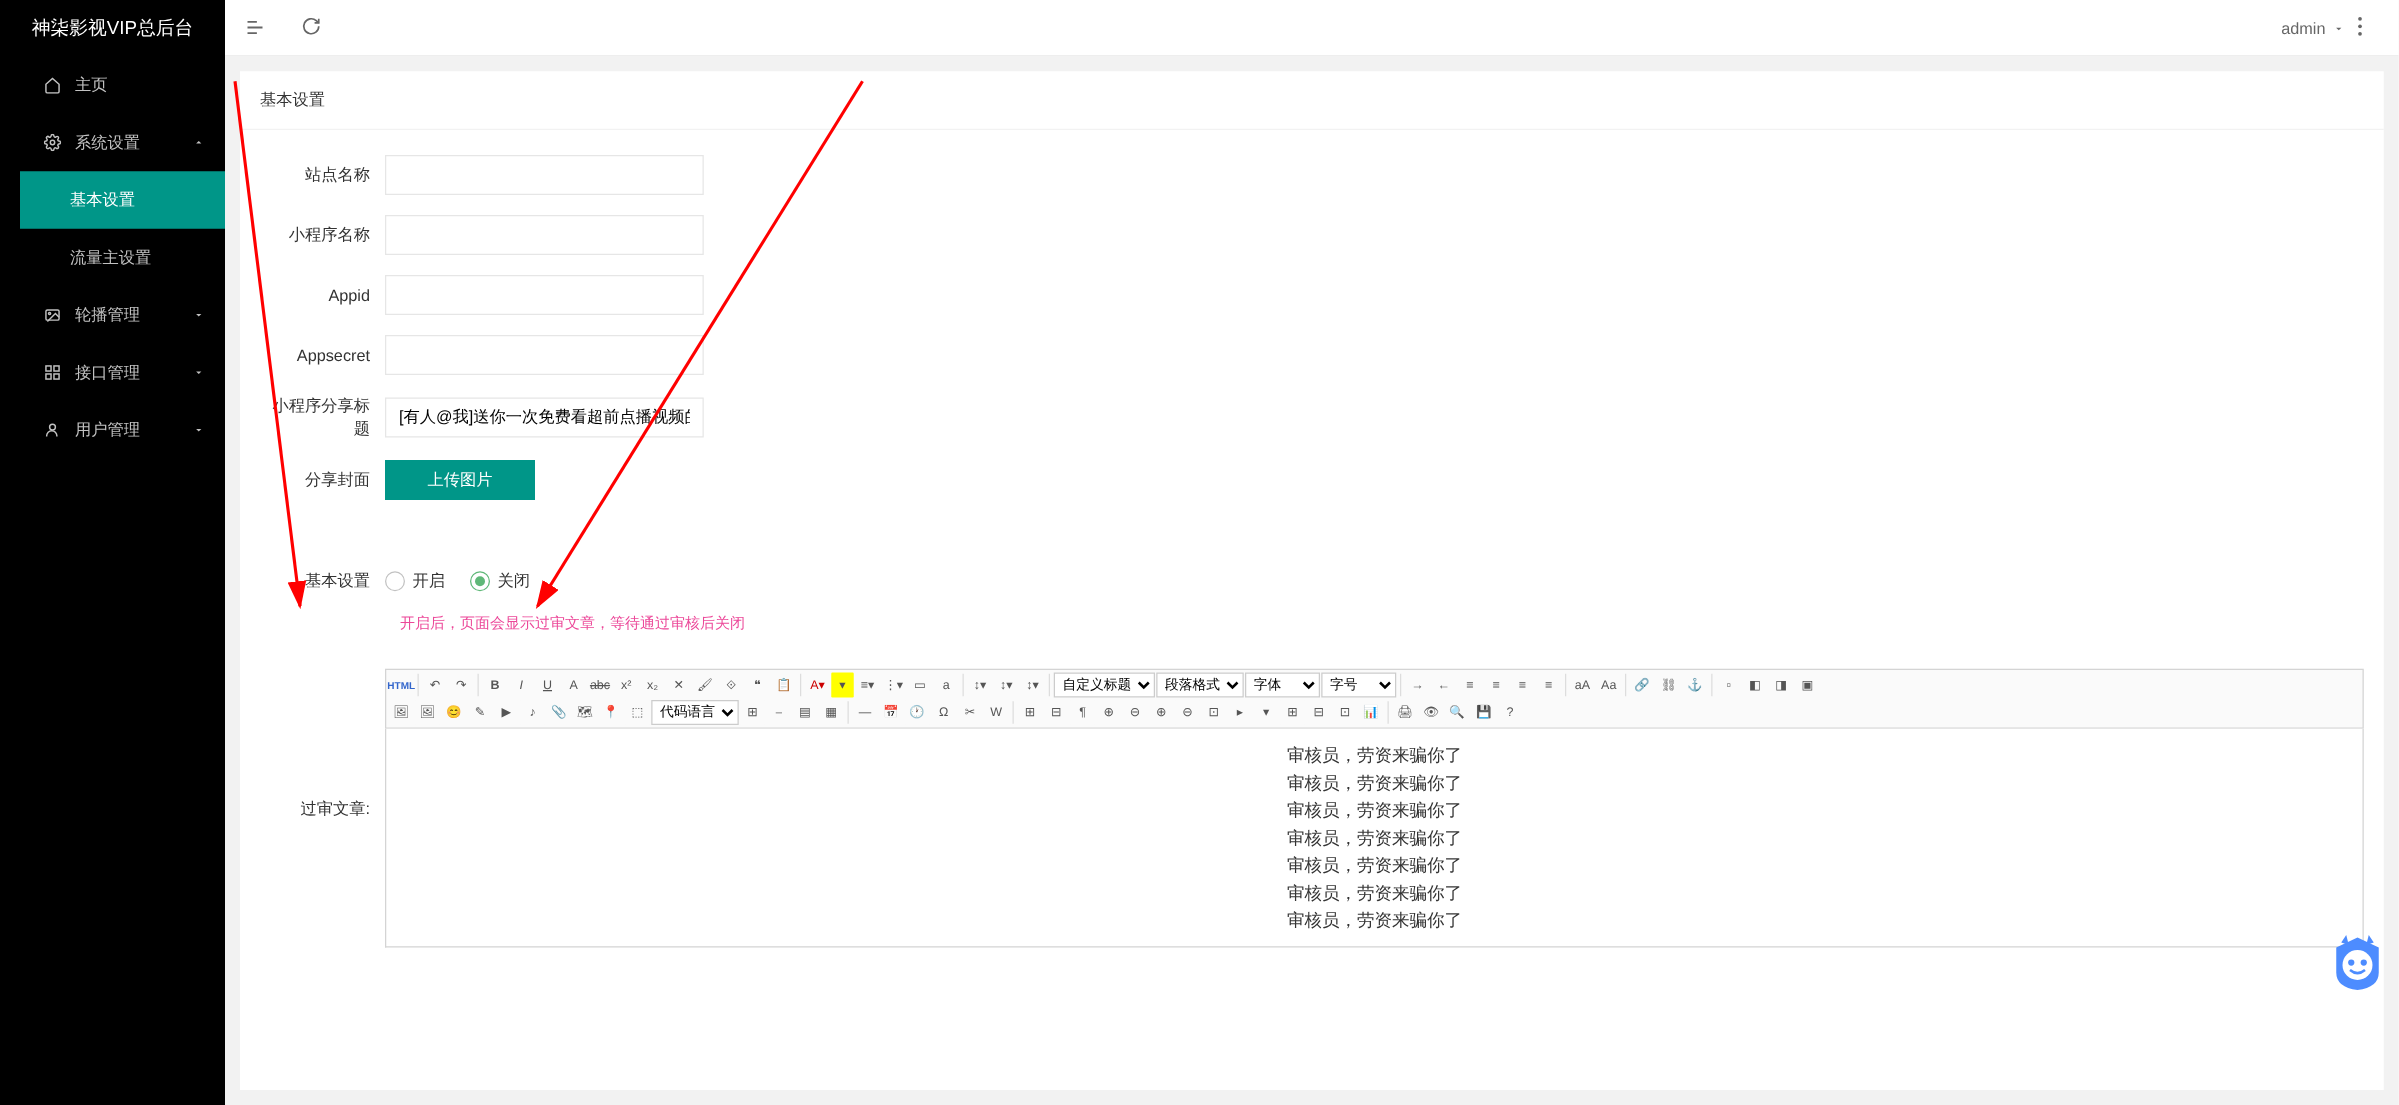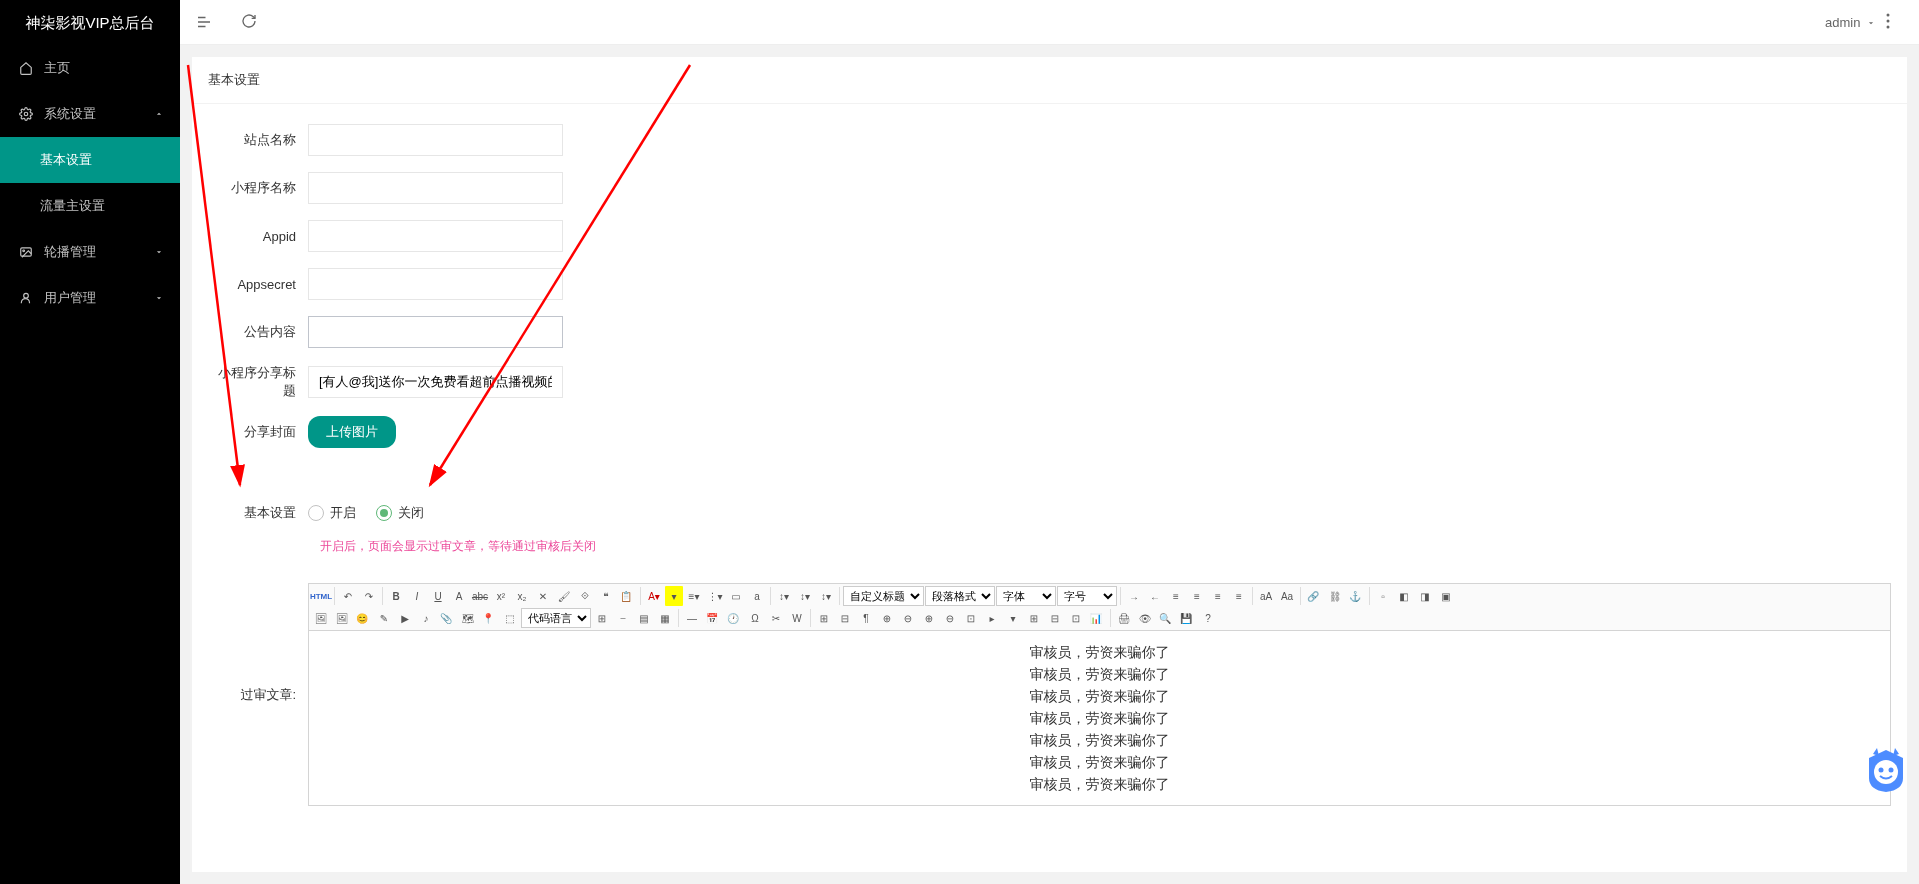--- a/index.html
+++ b/index.html
@@ -1,39 +1,39 @@
 <!DOCTYPE html>
 <html><head>
 <meta charset="utf-8">
 <style>
 * { box-sizing: border-box; margin: 0; padding: 0; }
 body { font-family: "Microsoft YaHei", Arial, sans-serif; font-size: 13px; color: #333; background: #fff; overflow: hidden; }
 .app { display: flex; height: 884px; width: 1919px; position: relative; }
 .sidebar { width: 180px; background: #000000; color: #c2c2c2; flex-shrink: 0; display: flex; flex-direction: column; }
 .logo { height: 45px; line-height: 45px; text-align: center; font-size: 15px; color: #fff; font-weight: 500; }
-.nav { list-style: none; }
+.nav { list-style: none; margin-left: 16px; }
 .nav-item { display: flex; align-items: center; height: 46px; padding: 0 18px; cursor: pointer; font-size: 13px; position: relative; }
 .nav-item.active { background: #009688; color: #fff; }
 .nav-item .icon { width: 16px; height: 16px; margin-right: 10px; display: inline-flex; align-items: center; justify-content: center; }
 .nav-item .arrow { position: absolute; right: 16px; }
 .nav-sub .nav-item { padding-left: 40px; }
 .main { flex: 1; display: flex; flex-direction: column; background: #f2f2f2; }
 .topbar { height: 45px; background: #fff; border-bottom: 1px solid #eee; display: flex; align-items: center; padding: 0 15px; justify-content: space-between; }
 .topbar-left { display: flex; align-items: center; gap: 28px; }
 .topbar-icon { width: 18px; height: 18px; cursor: pointer; color: #666; }
 .topbar-right { display: flex; align-items: center; gap: 10px; font-size: 13px; color: #666; }
 .content { flex: 1; padding: 12px; overflow: auto; background: #f2f2f2; position: relative; }
 .card { background: #fff; min-height: 100%; }
 .card-header { padding: 14px 16px; border-bottom: 1px solid #f2f2f2; font-size: 13px; color: #333; }
 .form { padding: 20px 16px 20px 16px; }
 .form-row { display: flex; align-items: center; margin-bottom: 16px; }
 .form-row.align-top { align-items: center; }
 .form-label { width: 100px; text-align: right; padding-right: 12px; font-size: 13px; color: #333; }
 .form-control { width: 255px; height: 32px; border: 1px solid #e6e6e6; padding: 0 10px; font-size: 13px; outline: none; }
-.btn { display: inline-block; padding: 0 18px; height: 32px; line-height: 32px; background: #009688; color: #fff; border: none; border-radius: 12px; font-size: 13px; cursor: pointer; }
+.btn { display: inline-block; padding: 0 34px; height: 32px; line-height: 32px; background: #009688; color: #fff; border: none; border-radius: 0; font-size: 13px; cursor: pointer; }
 .radio-group { display: flex; gap: 20px; align-items: center; }
 .radio { display: flex; align-items: center; gap: 6px; cursor: pointer; font-size: 13px; }
 .radio-circle { width: 16px; height: 16px; border: 1px solid #c2c2c2; border-radius: 50%; display: inline-flex; align-items: center; justify-content: center; }
 .radio.checked .radio-circle { border-color: #5fb878; }
 .radio.checked .radio-circle::after { content: ""; width: 8px; height: 8px; background: #5fb878; border-radius: 50%; }
 .help-text { font-size: 12px; color: #ec4899; margin-top: 8px; margin-left: 112px; }
 .divider { height: 40px; }
 .editor-wrap { margin-left: 0; }
 .editor-toolbar { border: 1px solid #d4d4d4; background: #fafafa; padding: 2px; display: flex; flex-wrap: wrap; gap: 1px; align-items: center; }
 .tb-btn { width: 20px; height: 20px; display: inline-flex; align-items: center; justify-content: center; font-size: 10px; color: #555; cursor: pointer; border-radius: 1px; background: #fafafa; }
@@ -96,20 +96,36 @@
         <span>轮播管理</span>
         <span class="arrow">
           <svg width="10" height="10" viewBox="0 0 24 24" fill="currentColor">
               <path d="M7 10l5 5 5-5z"></path>
             </svg>
         </span>
       </li>
       <li class="nav-item">
         <span class="icon">
           <svg width="14" height="14" viewBox="0 0 24 24" fill="none" stroke="currentColor" stroke-width="2">
+              <rect x="3" y="3" width="7" height="7"></rect>
+              <rect x="14" y="3" width="7" height="7"></rect>
+              <rect x="3" y="14" width="7" height="7"></rect>
+              <rect x="14" y="14" width="7" height="7"></rect>
+            </svg>
+        </span>
+        <span>接口管理</span>
+        <span class="arrow">
+          <svg width="10" height="10" viewBox="0 0 24 24" fill="currentColor">
+              <path d="M7 10l5 5 5-5z"></path>
+            </svg>
+        </span>
+      </li>
+      <li class="nav-item">
+        <span class="icon">
+          <svg width="14" height="14" viewBox="0 0 24 24" fill="none" stroke="currentColor" stroke-width="2">
               <circle cx="12" cy="8" r="4"></circle>
               <path d="M4 21v-1a7 7 0 0 1 14 0v1"></path>
             </svg>
         </span>
         <span>用户管理</span>
         <span class="arrow">
           <svg width="10" height="10" viewBox="0 0 24 24" fill="currentColor">
               <path d="M7 10l5 5 5-5z"></path>
             </svg>
         </span>
@@ -172,24 +188,20 @@
             <label class="form-label">小程序名称</label>
             <input class="form-control" style="">
           </div>
           <div class="form-row">
             <label class="form-label">Appid</label>
             <input class="form-control" style="">
           </div>
           <div class="form-row">
             <label class="form-label">Appsecret</label>
             <input class="form-control" style="">
-          </div>
-          <div class="form-row">
-            <label class="form-label">公告内容</label>
-            <input class="form-control" style="border-color: rgb(192, 196, 204);">
           </div>
           <div class="form-row">
             <label class="form-label">小程序分享标题</label>
             <input class="form-control" value="[有人@我]送你一次免费看超前点播视频的奖励" style="">
           </div>
           <div class="form-row">
             <label class="form-label">分享封面</label>
             <button class="btn">上传图片</button>
           </div>
 

